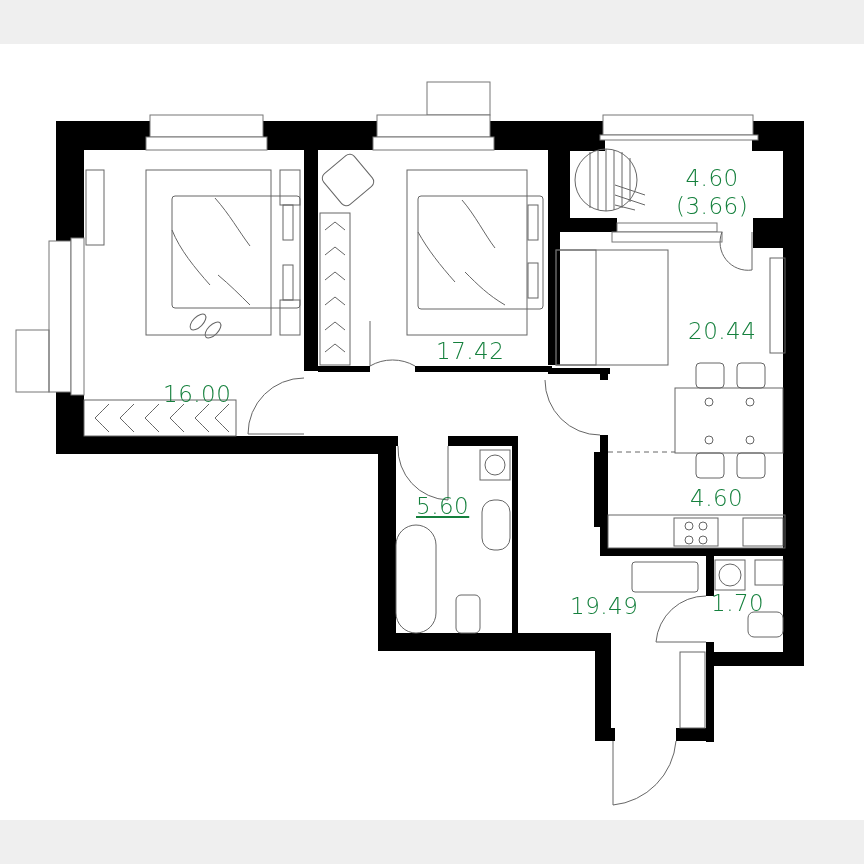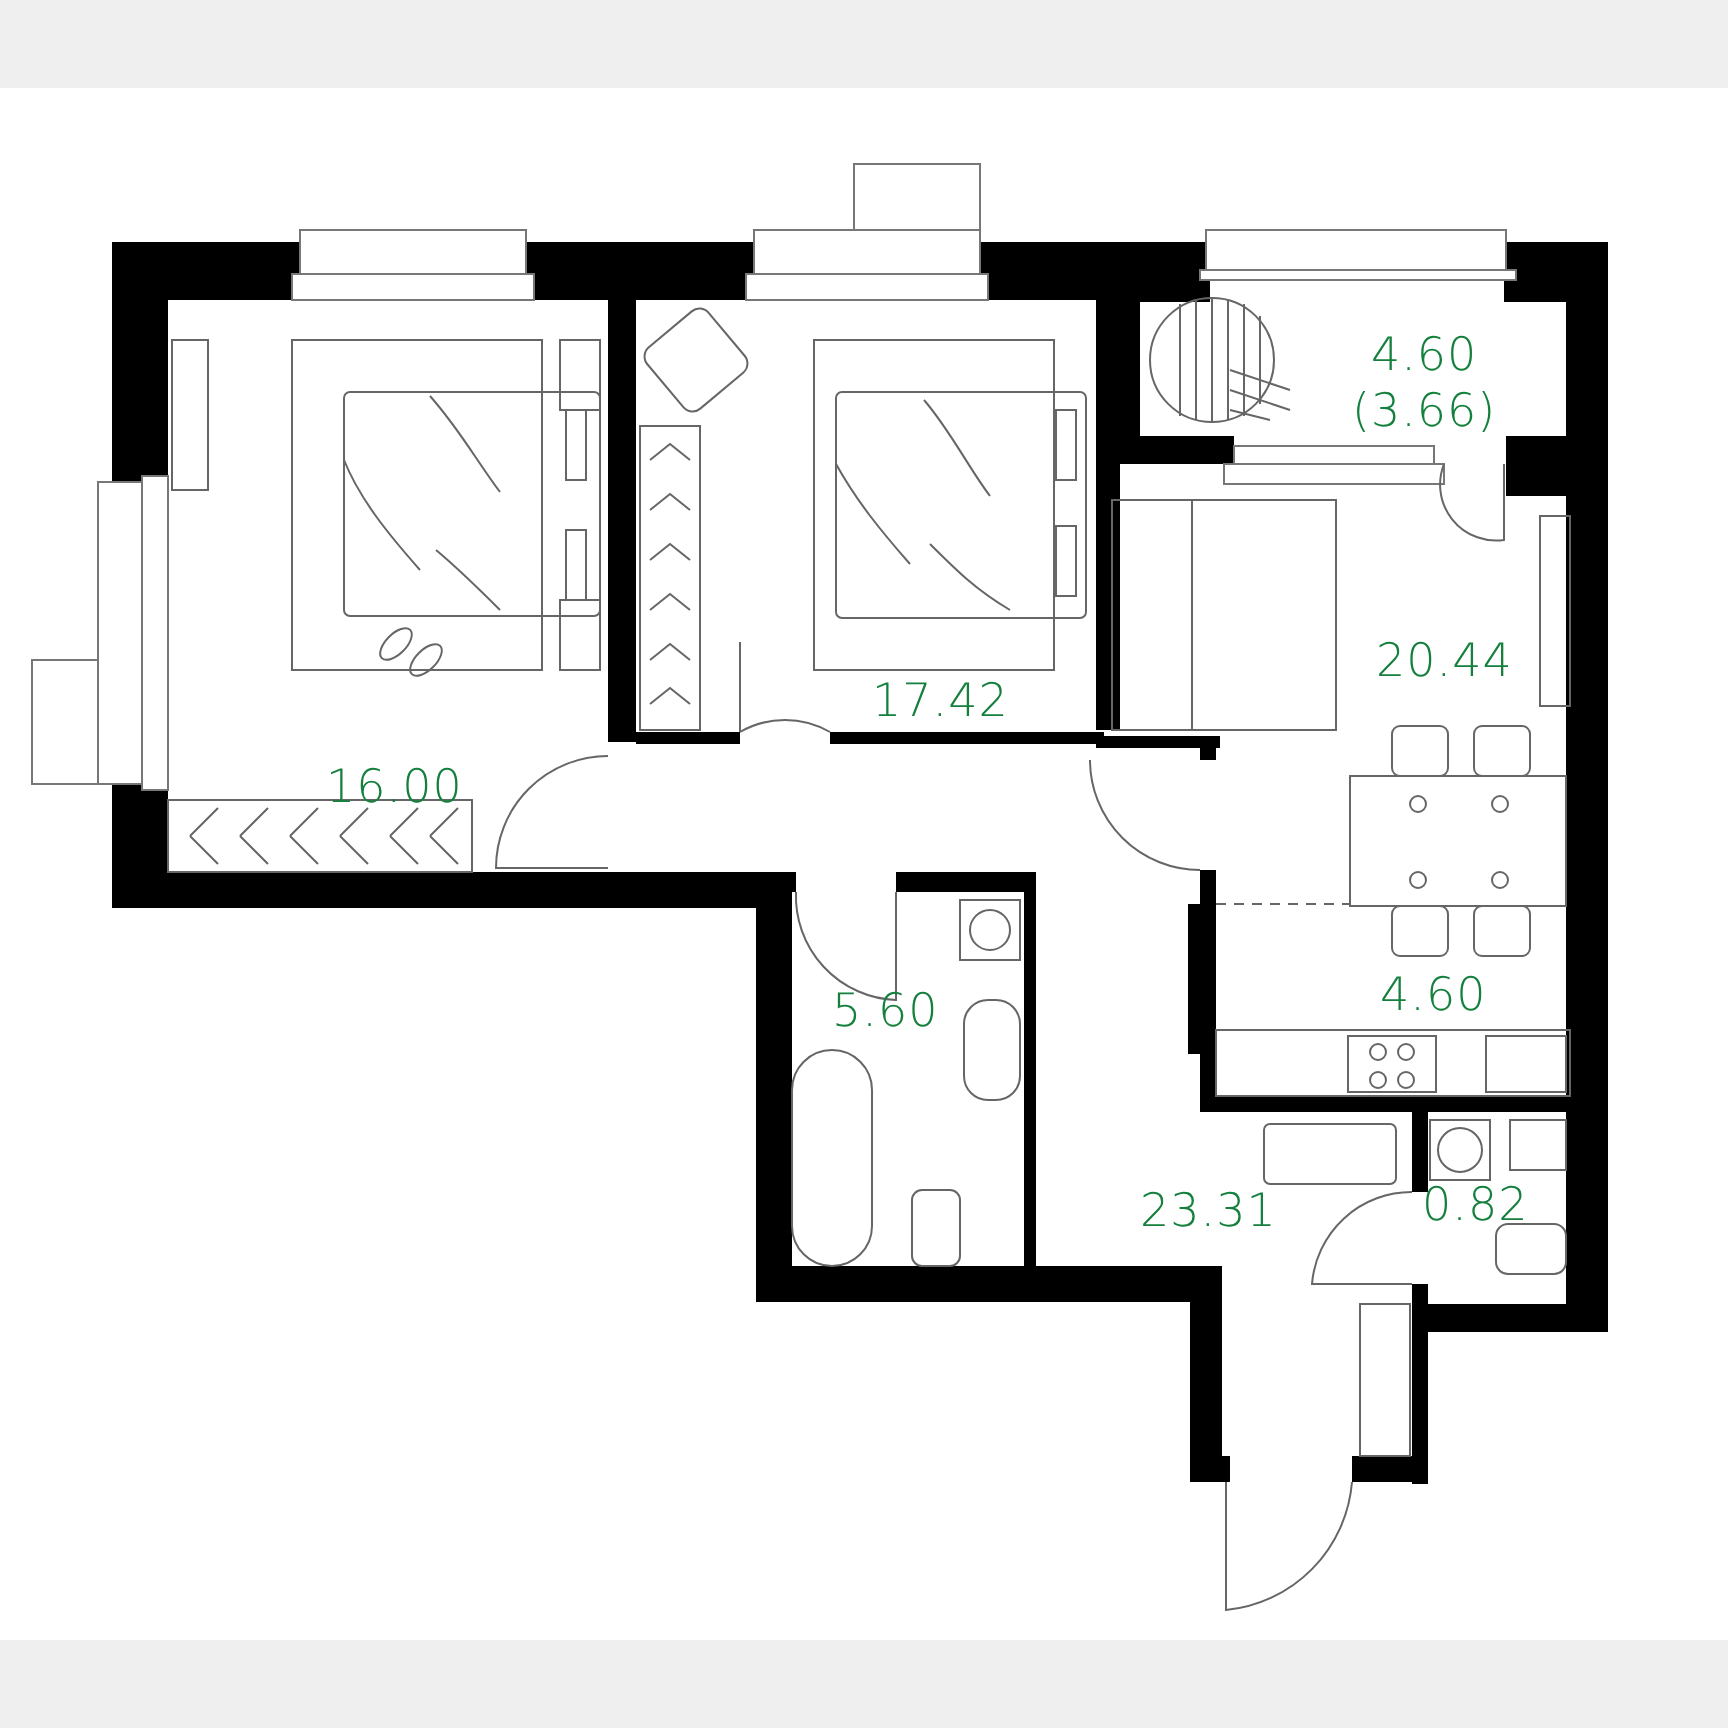--- a/index.html
+++ b/index.html
@@ -159,15 +159,15 @@
 </svg>
 
 <div class="area-label" style="left:163px; top:363px;margin-top:20px;">16.00</div>
 <div class="area-label" style="left:436px; top:340px;">17.42</div>
 <div class="area-label two" style="left:676px; top:165px;">
   <div>4.60</div>
   <div>(3.66)</div>
 </div>
 <div class="area-label" style="left:688px; top:320px;">20.44</div>
 <div class="area-label" style="left:690px; top:487px;">4.60</div>
-<div class="area-label" style="left:416px; top:495px;">5.60</div>
-<div class="area-label" style="left:570px; top:595px;">23.31</div>
-<div class="area-label" style="left:711px; top:592px;">0.82</div>
+<div class="area-label" style="left:416px; top:495px;text-decoration:underline;">5.60</div>
+<div class="area-label" style="left:570px; top:595px;">19.49</div>
+<div class="area-label" style="left:711px; top:592px;">1.70</div>
 
 </body></html>

